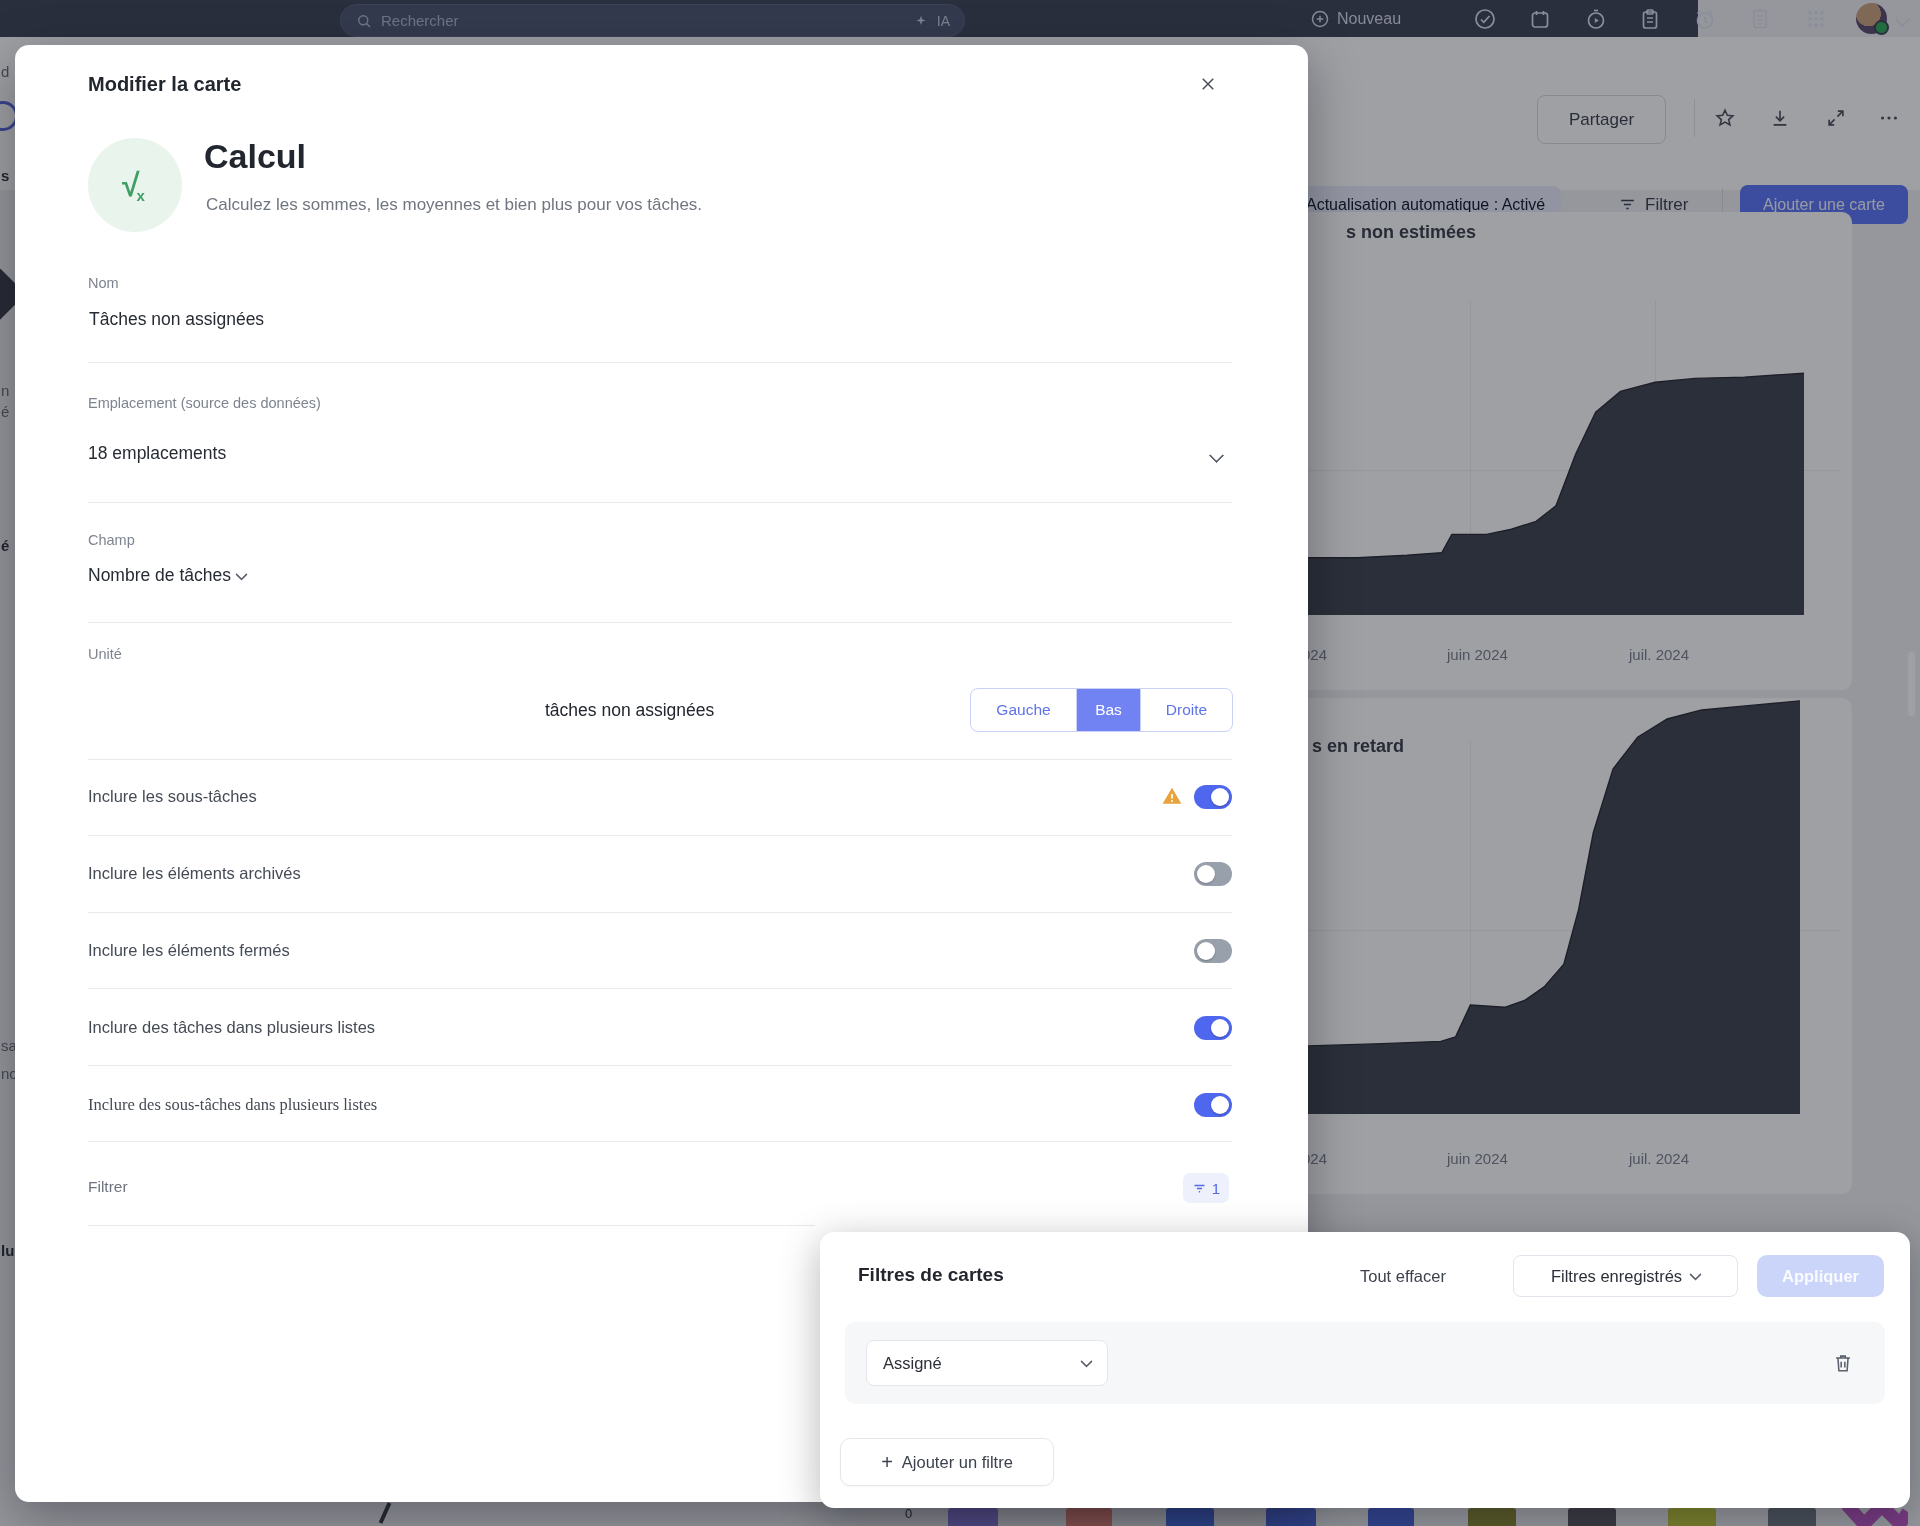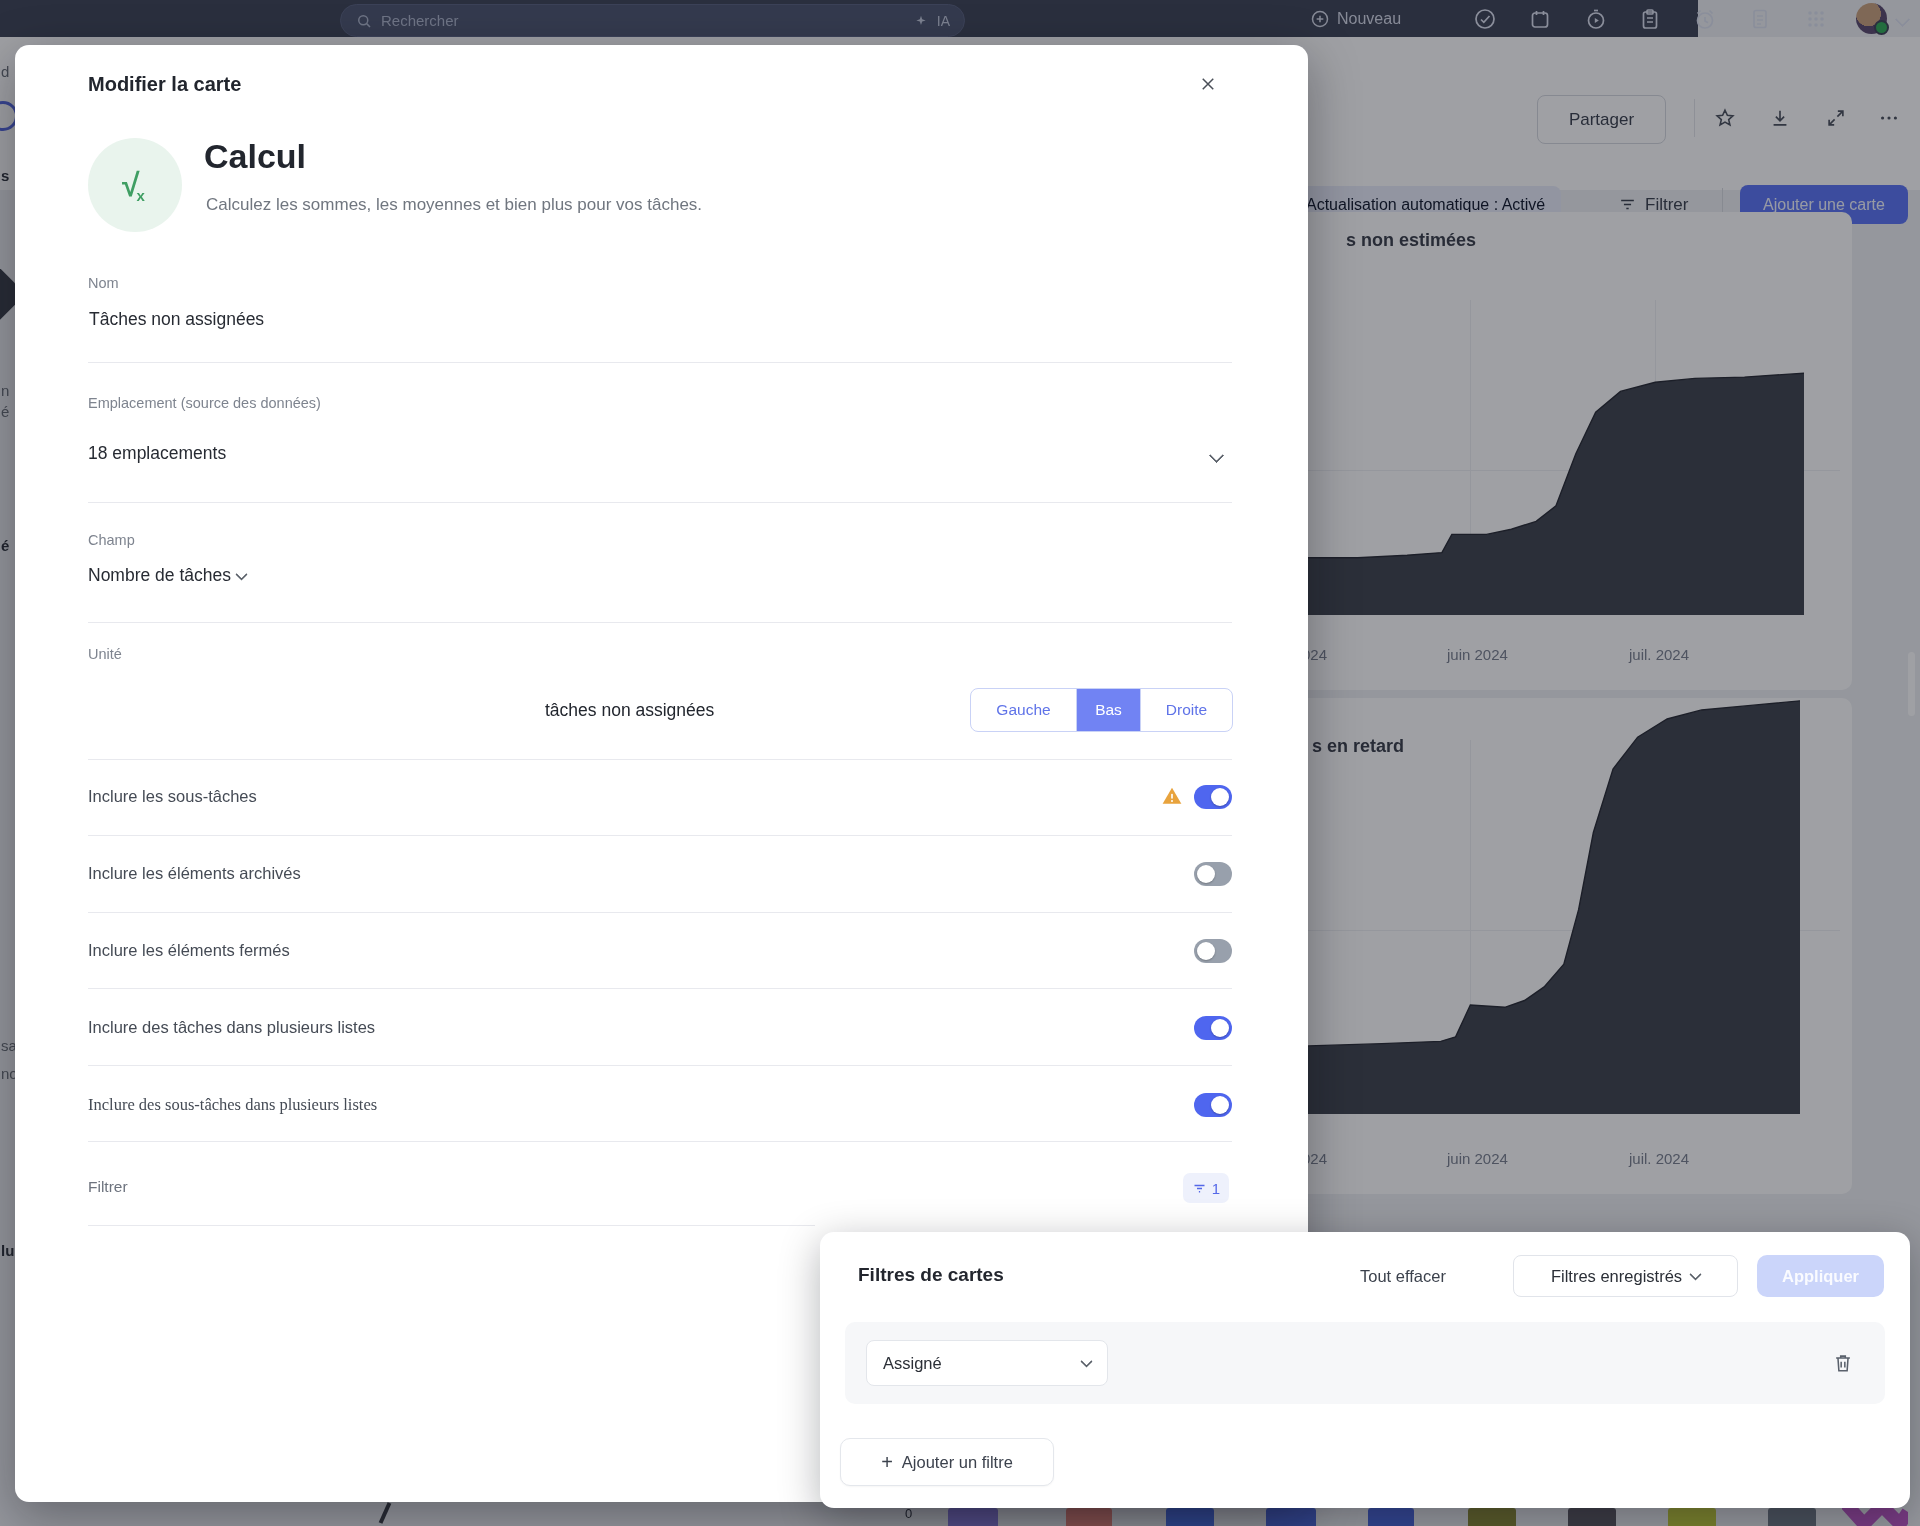--- a/index.html
+++ b/index.html
@@ -224,21 +224,21 @@
           </svg>
         <span>Filtrer</span>
       </div>
       <div id="vr2"></div>
       <div id="addcard">
           <span>Ajouter une carte</span>
         </div>
     </div>
 
     <div class="card" style="left:1096px;top:212px;width:756px;height:478px;"></div>
-    <span class="ctitle" style="left:1346px;top:230px;">s non estimées</span>
+    <span class="ctitle" style="left:1346px;top:222px;">s non estimées</span>
     <div class="grid-v" style="left:1470px;top:300px;height:315px;"></div>
     <div class="grid-v" style="left:1655px;top:300px;height:315px;"></div>
     <div class="grid-h" style="left:1308px;top:470px;width:532px;"></div>
     <div class="chartbox" style="left:1308px;top:355px;width:496px;height:260px;">
         <svg width="100%" height="100%" viewBox="0 0 100 100" preserveAspectRatio="none">
           <polygon points="0,100 0.0,78.0 10.0,78.0 20.0,77.0 27.0,76.0 29.0,69.0 36.0,69.0 41.0,67.0 46.0,64.0 50.0,58.0 54.0,38.0 58.0,22.0 63.0,14.0 70.0,10.5 78.0,9.0 88.0,8.5 100.0,7.0 100,100" fill="#3f434e"></polygon>
           <polyline points="0.0,78.0 10.0,78.0 20.0,77.0 27.0,76.0 29.0,69.0 36.0,69.0 41.0,67.0 46.0,64.0 50.0,58.0 54.0,38.0 58.0,22.0 63.0,14.0 70.0,10.5 78.0,9.0 88.0,8.5 100.0,7.0" fill="none" stroke="#262932" stroke-width="1.4" vector-effect="non-scaling-stroke"></polyline>
         </svg>
       </div>
     <span class="xlab" style="left:1302px;top:646px;">024</span>

